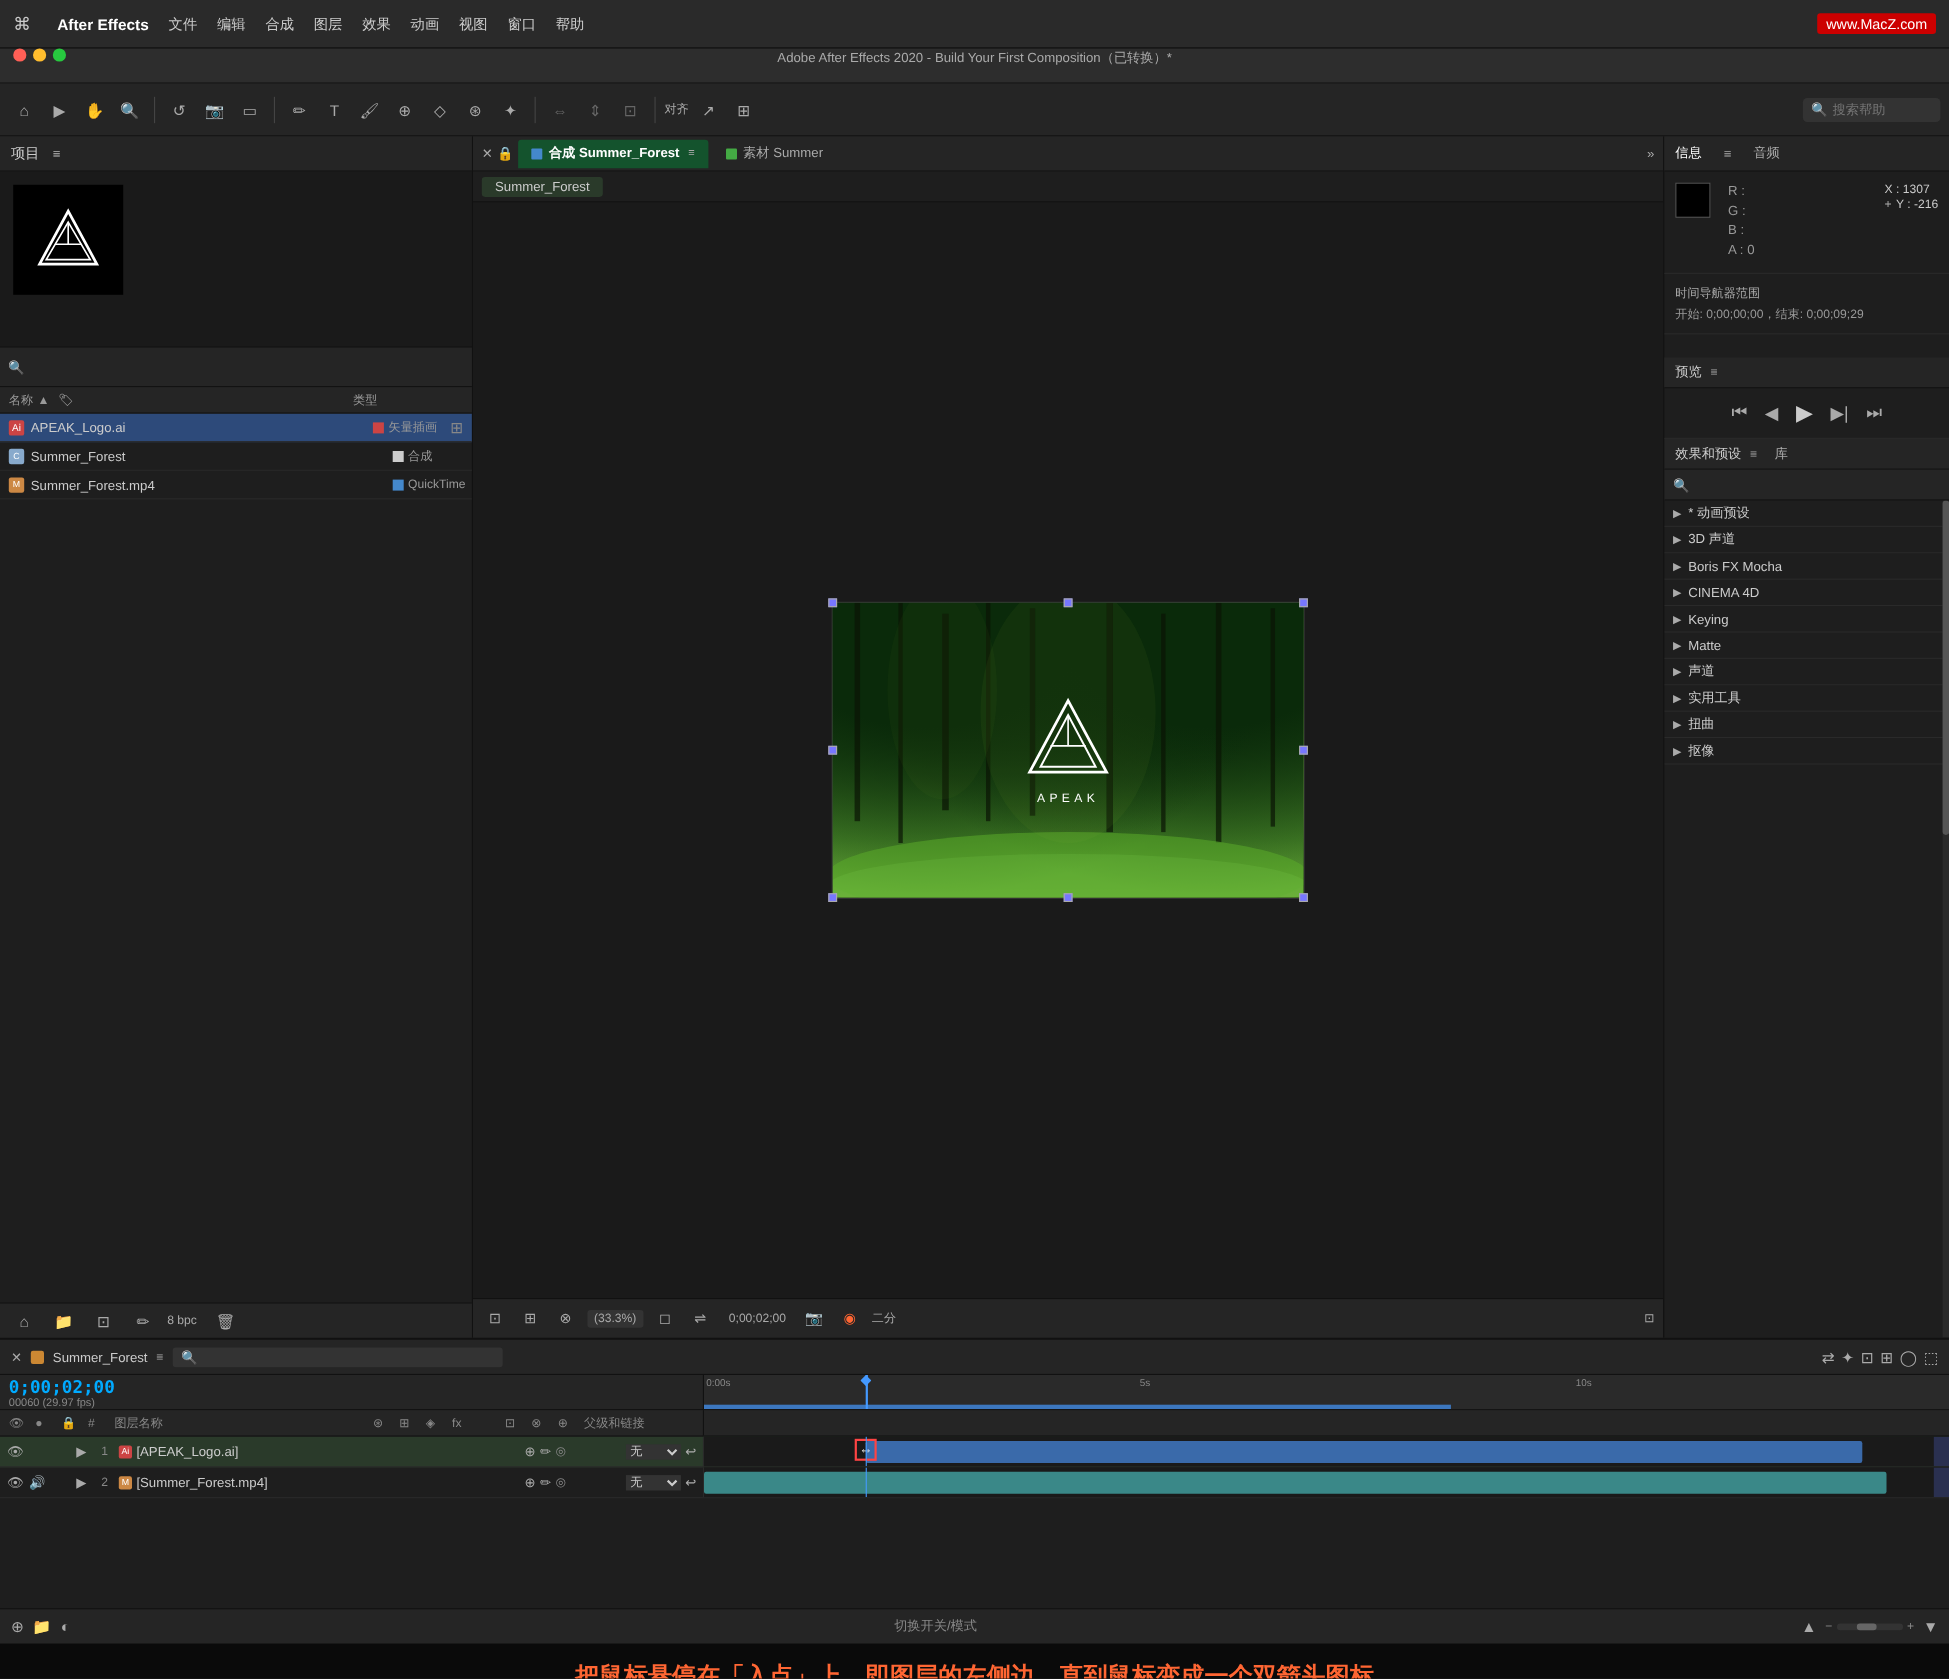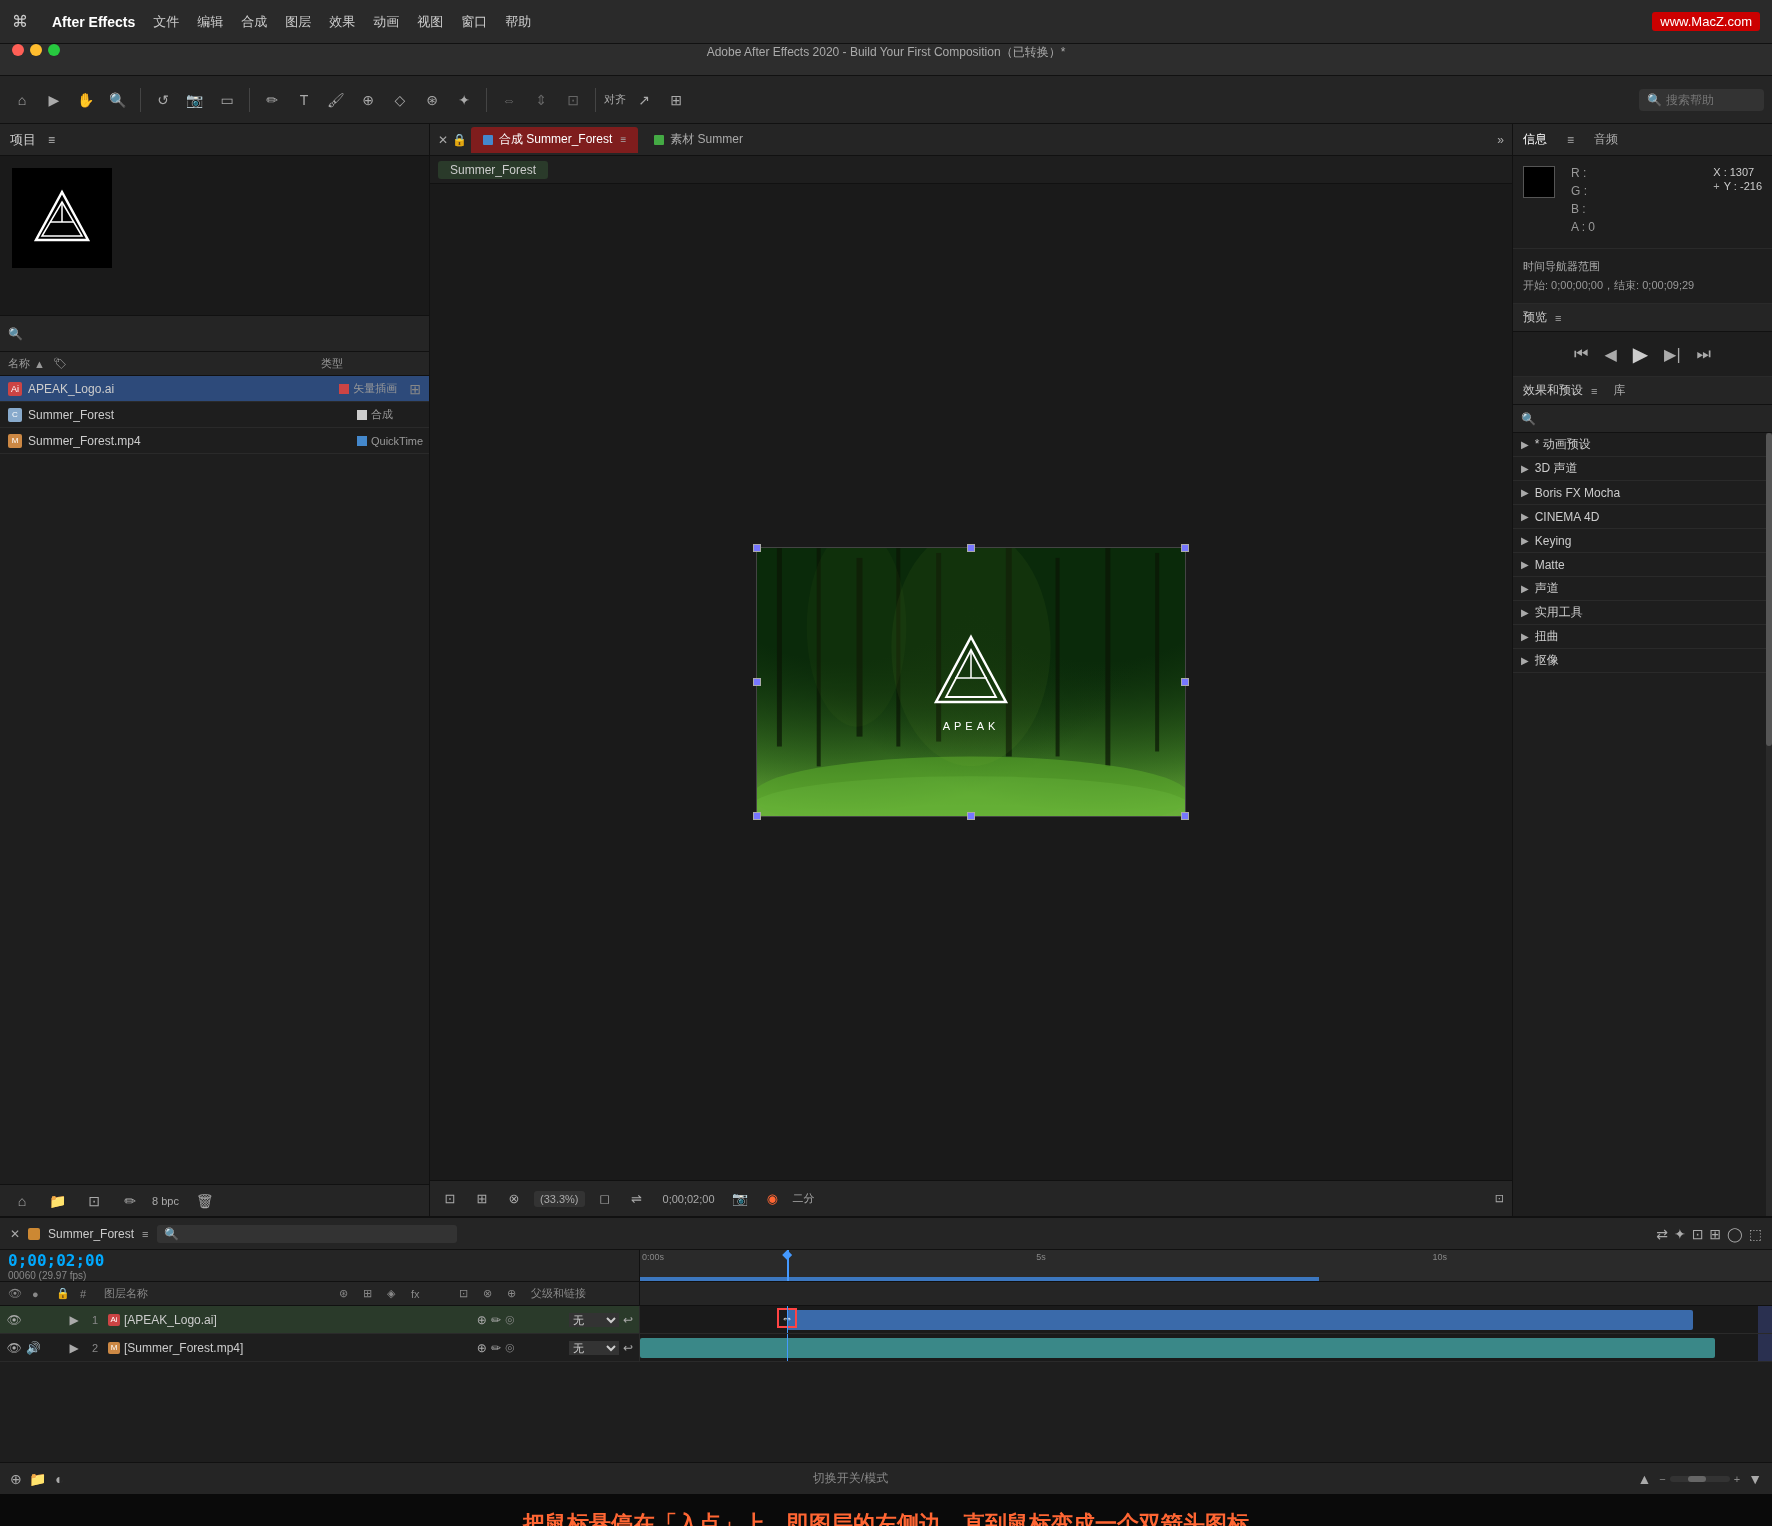--- a/index.html
+++ b/index.html
@@ -274,22 +274,23 @@
       padding: 0 12px;
       display: flex;
       align-items: center;
       gap: 6px;
       font-size: 12px;
       color: #aaa;
       cursor: pointer;
       border-radius: 3px 3px 0 0;
     }
     .comp-tab.active {
-      background: #7f1d1d;
+      background: #14532d;
       color: #fff;
+      font-weight: bold;
     }
 
     .comp-viewer {
       flex: 1;
       display: flex;
       align-items: center;
       justify-content: center;
       background: #1a1a1a;
       position: relative;
     }
@@ -445,20 +446,21 @@
     .preview-header {
       height: 28px;
       background: #252525;
       display: flex;
       align-items: center;
       padding: 0 10px;
       gap: 8px;
       border-bottom: 1px solid #111;
       font-size: 12px;
       color: #ccc;
+      margin-top: 21px;
     }
     .preview-controls {
       display: flex;
       align-items: center;
       justify-content: center;
       gap: 16px;
       padding: 10px;
     }
     .preview-btn {
       color: #aaa;

